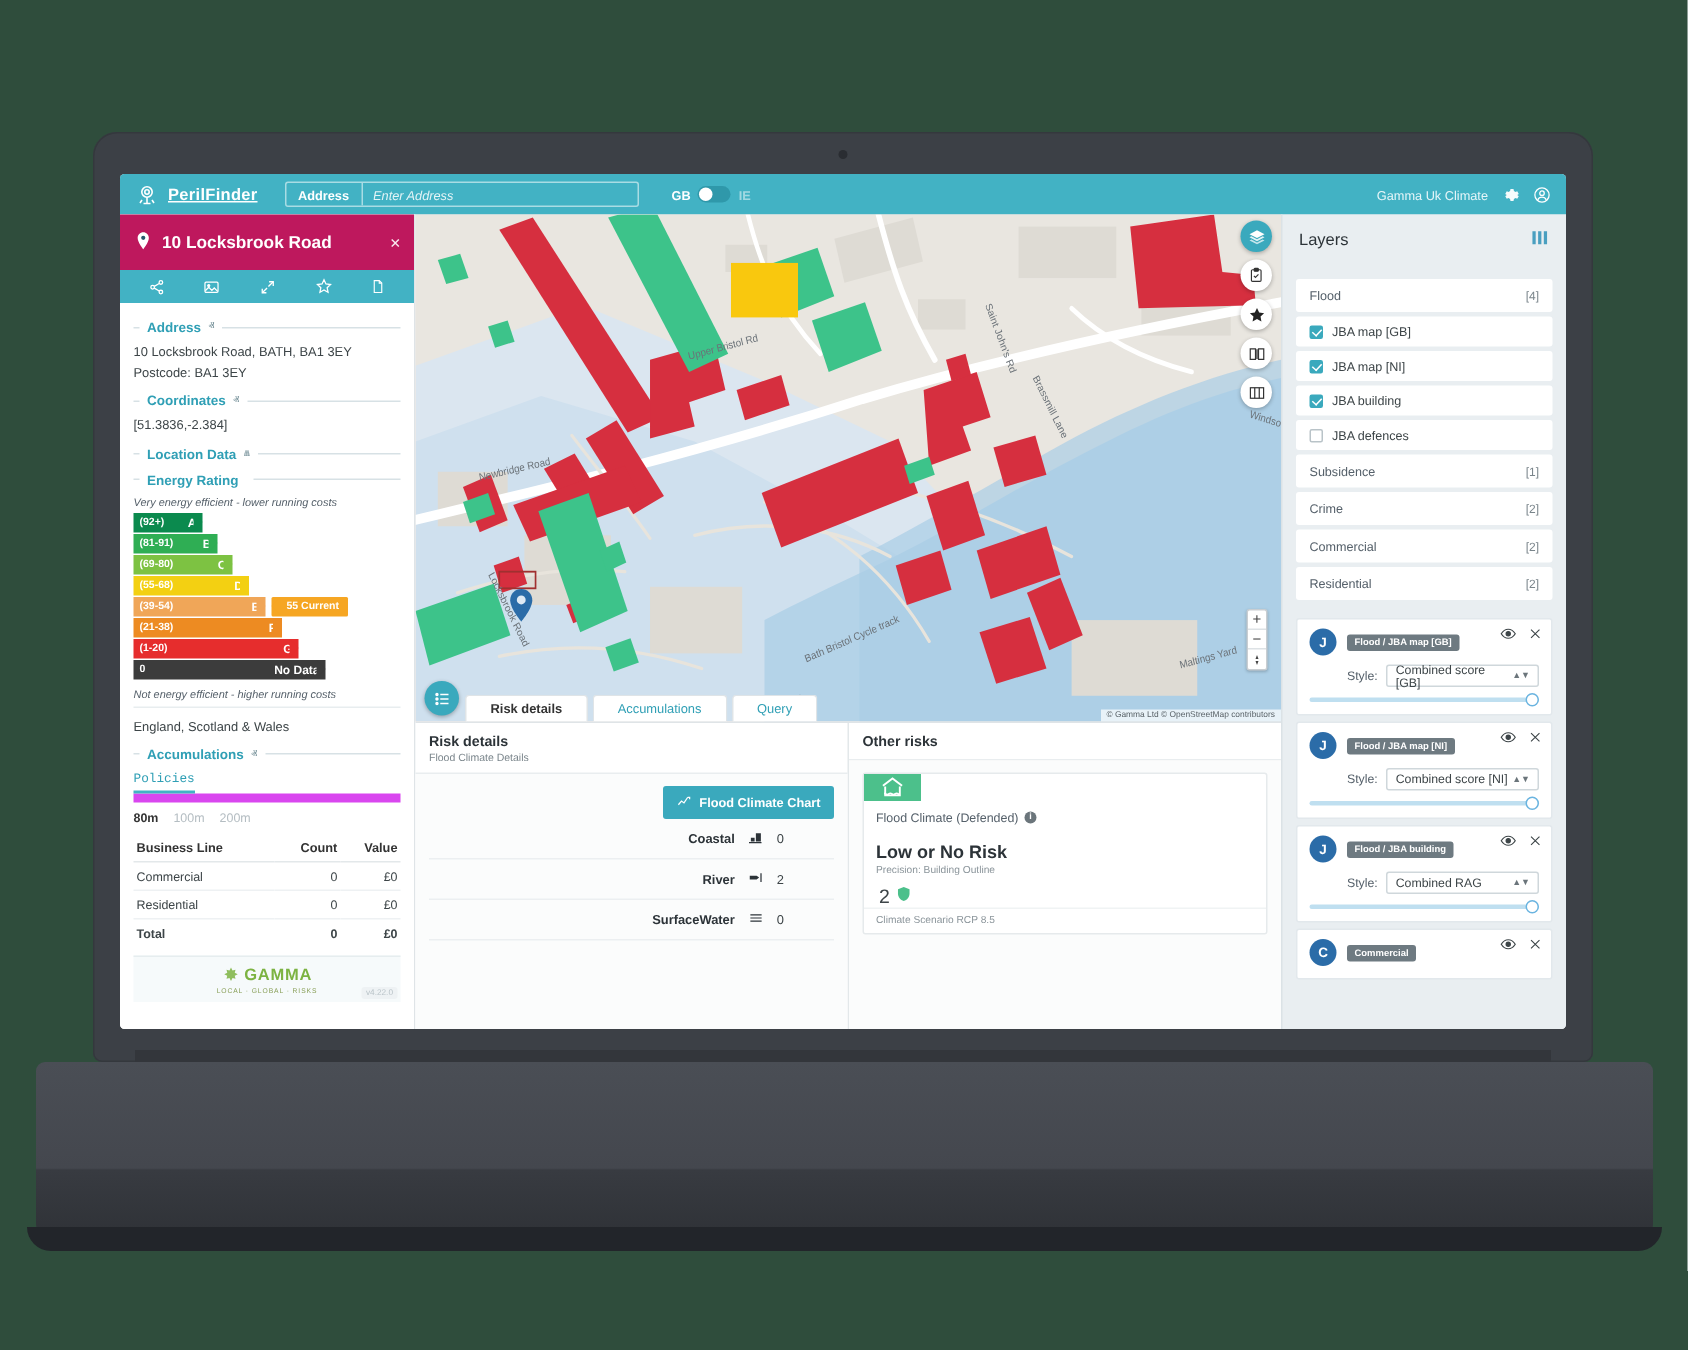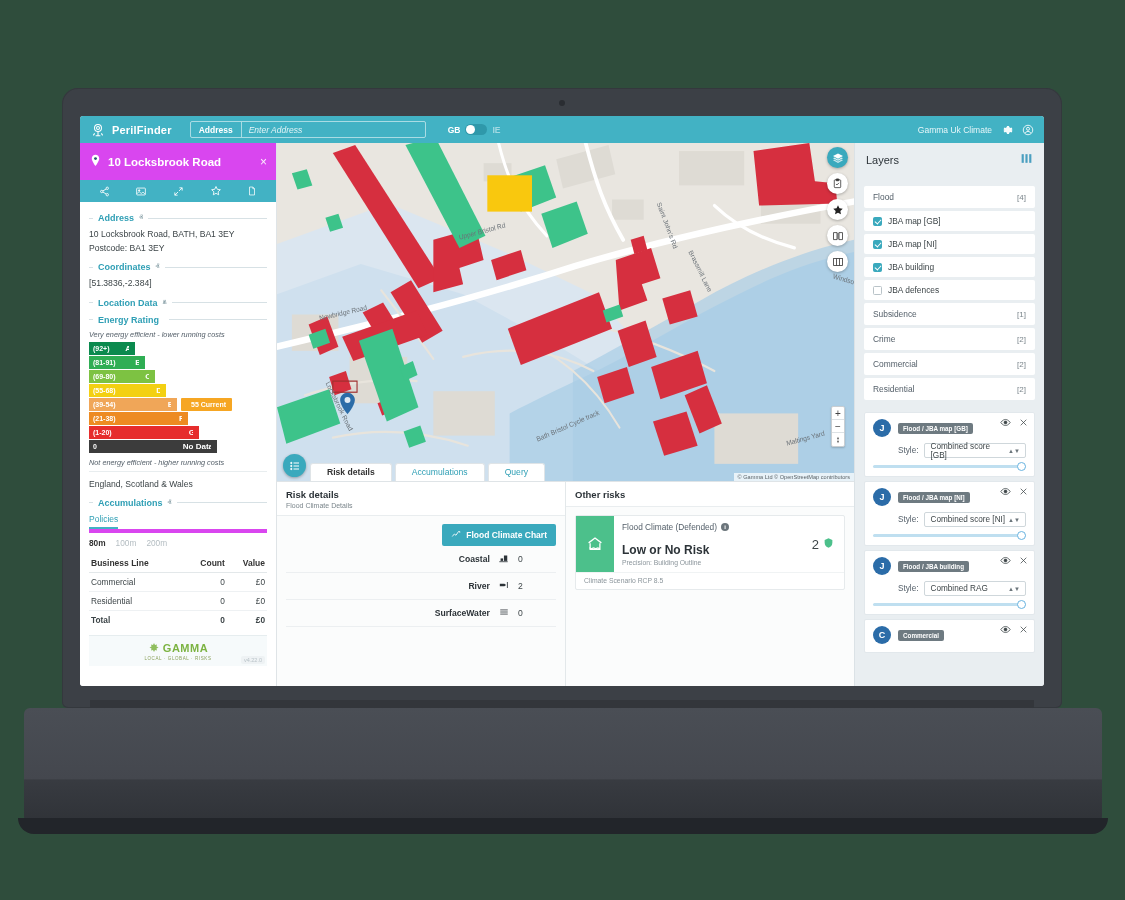--- a/index.html
+++ b/index.html
@@ -35,40 +35,40 @@
   .hinge {
     position:absolute; left:90px; top:700px; width:944px; height:14px;
     background:#33363b; border-radius:0 0 8px 8px;
   }
 
   
   #app { position:absolute; inset:0; background:#eef1f3; font-size:9px; color:#333; display:flex; flex-direction:column; }
 
   
   .topbar { height:27px; background:#42b2c4; display:flex; align-items:center; padding:0 10px; flex:none; }
-  .brand { display:flex; align-items:center; gap:6px; color:#fff; }
+  .brand { display:flex; align-items:center; gap:6px; color:#fff;text-decoration:underline; }
   .brand-logo { width:16px; height:16px; }
   .brand-name { font-size:11px; font-weight:bold; letter-spacing:.2px; }
   .addr-group { display:flex; margin-left:18px; height:17px; border:1px solid rgba(255,255,255,.55); border-radius:2px; overflow:hidden; }
   .addr-label { padding:0 8px; display:flex; align-items:center; color:#fff; font-size:8.5px; font-weight:bold; border-right:1px solid rgba(255,255,255,.55); }
   .addr-input { width:183px; border:0; background:transparent; color:#fff; font-size:8.5px; font-style:italic; padding:0 7px; outline:none; font-family:inherit; }
   .addr-input::placeholder { color:rgba(255,255,255,.85); font-style:italic; }
   .region { display:flex; align-items:center; gap:5px; margin-left:22px; color:#fff; font-size:8.5px; font-weight:bold; }
   .region .off { color:rgba(255,255,255,.5); }
   .toggle { width:22px; height:11px; border-radius:6px; background:#2f98aa; position:relative; }
   .toggle i { position:absolute; left:1px; top:1px; width:9px; height:9px; border-radius:50%; background:#fff; }
   .topbar-right { margin-left:auto; display:flex; align-items:center; gap:8px; color:#e6f6f9; font-size:8.5px; }
   .ico-btn { width:13px; height:13px; display:flex; align-items:center; justify-content:center; color:#fff; }
 
   
   .body { flex:1; display:flex; min-height:0; }
 
   
   .sidebar { width:197px; flex:none; background:#fff; display:flex; flex-direction:column; border-right:1px solid #dfe4e7; }
-  .sb-head { background:#d946ef; color:#fff; height:37px; display:flex; align-items:center; padding:0 9px; gap:6px; }
+  .sb-head { background:#be185d; color:#fff; height:37px; display:flex; align-items:center; padding:0 9px; gap:6px; }
   .sb-title { font-size:11.5px; font-weight:bold; flex:1; }
   .sb-close { font-size:12px; opacity:.9; }
   .sb-tools { background:#42b2c4; height:22px; display:flex; align-items:center; justify-content:space-around; padding:0 6px; }
   .sb-tools span { color:#fff; display:flex; }
   .sb-scroll { flex:1; overflow:hidden; padding:4px 9px 0; position:relative; }
 
   .sec { display:flex; align-items:center; gap:5px; margin:7px 0 4px; }
   .sec-t { color:#2f9fb5; font-size:9px; font-weight:bold; white-space:nowrap; }
   .sec-c { color:#6d8a93; font-size:8px; }
   .sec::before { content:""; width:4px; height:1px; background:#d7e1e5; }
@@ -85,21 +85,21 @@
   .epc-cur { position:absolute; background:#f6a623; color:#fff; font-size:7px; font-weight:bold;
              height:13px; line-height:13px; padding:0 6px 0 10px; border-radius:1px; }
   .epc-cur::before { content:""; position:absolute; left:-6px; top:0; border:6.5px solid transparent; border-right:6px solid #f6a623; }
 
   .tbl { width:100%; border-collapse:collapse; font-size:8.3px; margin-top:2px; }
   .tbl th { text-align:left; font-weight:bold; color:#333; padding:4px 2px; border-bottom:1px solid #e3e8ea; font-size:8.5px; }
   .tbl td { padding:4px 2px; border-bottom:1px solid #eef1f3; color:#3d4548; }
   .tbl .num { text-align:right; }
   .tbl tr.total td { font-weight:bold; border-top:1px solid #bfe2ea; border-bottom:none; }
 
-  .pol-tabs { border-bottom:4px solid #d946ef; margin-top:0; }
+  .pol-tabs { border-bottom:6px solid #d946ef; margin-top:0;font-family:Liberation Mono, monospace; }
   .pol-tab { display:inline-block; font-size:8.5px; color:#2f9fb5; padding:2px 0 3px; border-bottom:2px solid #42b2c4; }
   .dist { display:flex; gap:10px; padding:5px 0 4px; font-size:8.3px; }
   .dist .on { font-weight:bold; color:#333; }
   .dist .off { color:#b4bdc2; }
 
   .gamma { margin-top:6px; background:#f6fafb; border-top:1px solid #e6edef; padding:6px 0 5px; text-align:center; position:relative; }
   .gamma-txt { color:#7cb342; font-size:11px; font-weight:bold; letter-spacing:.5px; display:inline-flex; align-items:center; gap:3px; }
   .gamma-sub { font-size:4.5px; color:#8aa05a; letter-spacing:.6px; }
   .ver { position:absolute; right:2px; bottom:2px; font-size:5.5px; color:#b9c3c8; background:#eef2f4; padding:1px 3px; border-radius:2px; }
 
@@ -136,21 +136,21 @@
 
   .chart-btn { float:right; background:#3aa9bd; color:#fff; font-size:8.5px; font-weight:bold;
                padding:5px 9px; border-radius:2px; display:inline-flex; align-items:center; gap:5px; }
   .risk-tbl { width:100%; border-collapse:collapse; clear:both; margin-top:6px; }
   .risk-tbl td { border-bottom:1px solid #eceff1; padding:7px 4px; font-size:8.6px; }
   .risk-lbl { text-align:right; font-weight:bold; color:#2c3338; white-space:nowrap; }
   .risk-ico { width:17px; text-align:center; color:#2c3338; }
   .risk-val { color:#3d4548; padding-left:7px; }
 
   .orisk-card { border:1px solid #e6eaec; border-radius:2px; background:#fff; display:flex; flex-direction:column; }
-  .orisk-top { display:flex; align-items:stretch; }
+  .orisk-top { display:flex; align-items:stretch;flex-direction:column; }
   .orisk-ico { width:38px; background:#4cc08b; display:flex; align-items:center; justify-content:center; color:#fff; flex:none; }
   .orisk-mid { flex:1; padding:6px 8px; min-width:0; }
   .orisk-t1 { font-size:8.3px; color:#55606a; display:flex; align-items:center; gap:4px; }
   .orisk-t2 { font-size:12px; font-weight:bold; color:#2c3338; margin-top:11px; }
   .orisk-t3 { font-size:6.8px; color:#8b959b; margin-top:2px; }
   .orisk-score { display:flex; align-items:center; gap:4px; padding:0 10px; font-size:13px; color:#3d4548; }
   .orisk-foot { font-size:6.8px; color:#8b959b; padding:4px 8px 5px; border-top:1px solid #f0f3f4; }
   .info-dot { width:8px; height:8px; border-radius:50%; background:#6b757b; color:#fff; font-size:6px;
               display:inline-flex; align-items:center; justify-content:center; font-weight:bold; }
 

